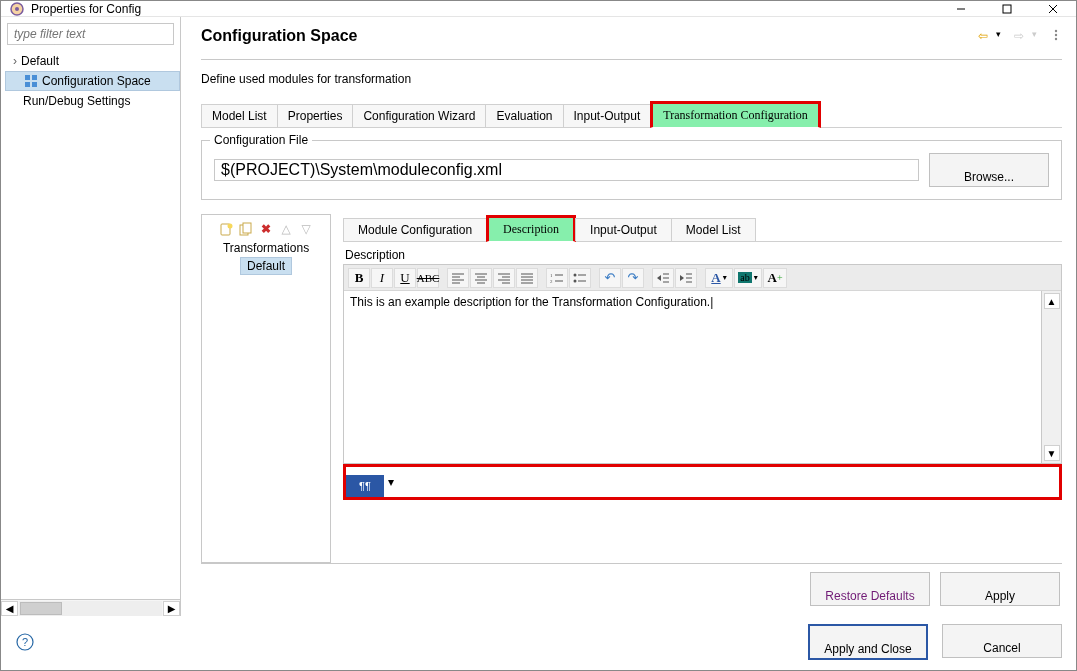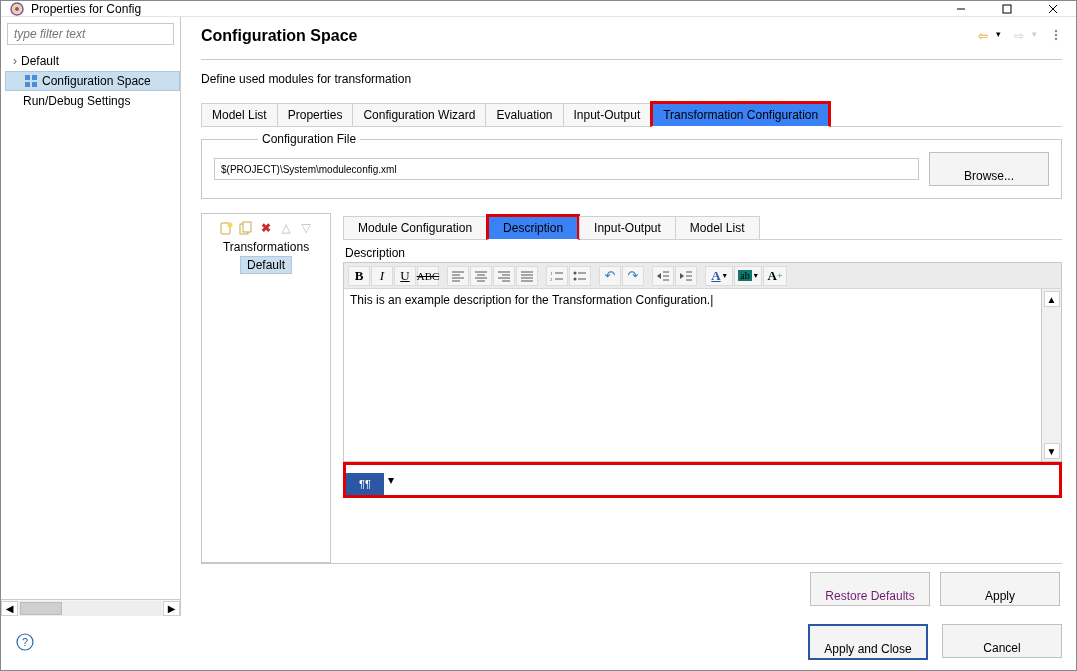--- a/index.html
+++ b/index.html
@@ -118,38 +118,38 @@
   .tab-row { display:flex; align-items:flex-end; border-bottom:1px solid var(--tab-border);}
   .tab {
     padding: 4px 10px;
     border: 1px solid var(--tab-border);
     border-bottom: none;
     margin-right: -1px;
     background: #f7f7f7;
     cursor: default;
     position: relative;
   }
-  .tab.active { background: #3b82f6; border-bottom: 1px solid #fff; top: 1px; }
+  .tab.active { background: #86efac; border-bottom: 1px solid #fff; top: 1px; font-family: Liberation Serif, serif; }
   .hl-box { border: 3px solid var(--highlight-box); }
 
   
   .fieldset {
     border: 1px solid var(--panel-border);
     margin-top: 12px;
     padding: 12px 12px 12px 12px;
     position: relative;
   }
   .fieldset .legend {
     position: absolute; top: -8px; left: 8px;
-    background: #fff; padding: 0 4px; font-size: 12px; margin-left: 48px;
+    background: #fff; padding: 0 4px; font-size: 12px;
   }
   .cfg-row { display:flex; gap:10px; align-items:center; }
   .path-input {
     flex:1; height:22px; border:1px solid var(--panel-border);
-    padding: 2px 6px; font-size:10px;
+    padding: 2px 6px; font-size:16px;
   }
   .btn {
     height:24px; padding:16px 14px;
     border:1px solid var(--btn-border);
     background: #f4f4f4;
     font-size:12px;
   }
 
   
   .inner-split { display:flex; gap:12px; margin-top:14px; flex:1; min-height:0;}

